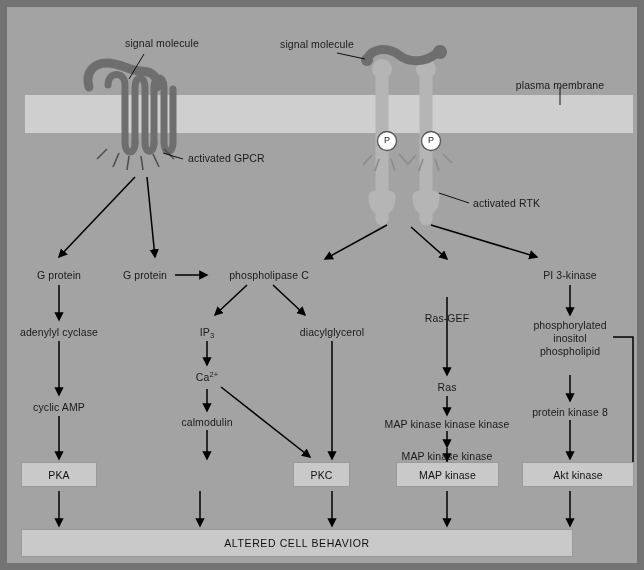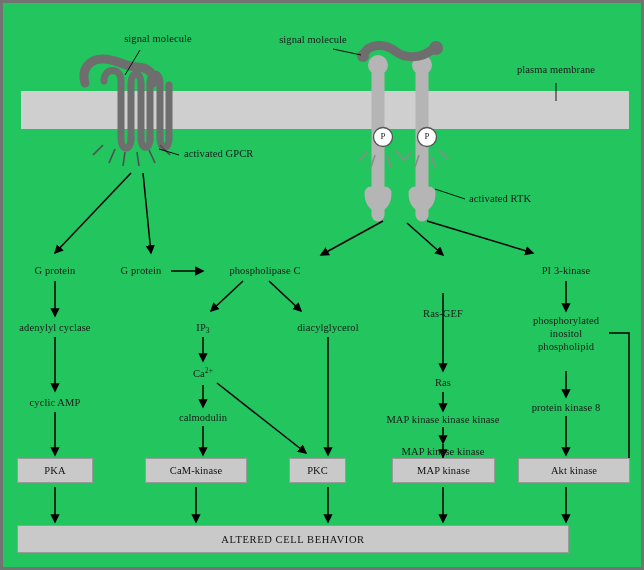--- a/index.html
+++ b/index.html
@@ -4,24 +4,24 @@
 <style>
   html, body {
     margin: 0;
     padding: 0;
     background: #ffffff;
   }
   #root {
     position: relative;
     width: 644px;
     height: 570px;
-    background: #22c55e;
-    font-family: Liberation Serif, serif;
+    background: #a3a3a3;
+    font-family: Liberation Sans, sans-serif;
     overflow: hidden;
-    border: 3px solid #737373;
+    border: 7px solid #737373;
     box-sizing: border-box;
   }
   svg.layer {
     position: absolute;
     left: 0;
     top: 0;
     width: 644px;
     height: 570px;
   }
   .lbl {
@@ -203,21 +203,21 @@
       <line x1="440" y1="441" x2="440" y2="454"></line>
     </g>
 
     <g stroke="#000" stroke-width="1.5" fill="none">
       <path d="M606,330 L626,330 L626,466 L608,466" marker-end="url(#ah)"></path>
     </g>
   </svg>
 
   <div class="lbl center" style="left:155px; top:30px;">signal molecule</div>
   <div class="lbl center" style="left:310px; top:31px;">signal molecule</div>
-  <div class="lbl center" style="left:553px; top:61px;">plasma membrane</div>
+  <div class="lbl center" style="left:553px; top:72px;">plasma membrane</div>
   <div class="lbl" style="left:181px; top:145px;">activated GPCR</div>
   <div class="lbl" style="left:466px; top:190px;">activated RTK</div>
 
   <div class="lbl center" style="left:380px; top:128px; font-size:9px;">P</div>
   <div class="lbl center" style="left:424px; top:128px; font-size:9px;">P</div>
 
   <div class="lbl center" style="left:52px; top:262px;">G protein</div>
   <div class="lbl center" style="left:138px; top:262px;">G protein</div>
   <div class="lbl center" style="left:262px; top:262px;">phospholipase C</div>
   <div class="lbl center" style="left:52px; top:319px;">adenylyl cyclase</div>
@@ -238,20 +238,19 @@
   <div class="lbl center" style="left:563px; top:325px;">inositol</div>
   <div class="lbl center" style="left:563px; top:338px;">phospholipid</div>
 
   <div class="lbl center" style="left:200px; top:409px;">calmodulin</div>
   <div class="lbl center" style="left:440px; top:382px;"></div>
   <div class="lbl center" style="left:440px; top:411px;">MAP kinase kinase kinase</div>
   <div class="lbl center" style="left:440px; top:443px;">MAP kinase kinase</div>
   <div class="lbl center" style="left:563px; top:399px;">protein kinase 8</div>
 
   <div class="box" style="left:14px; top:455px; width:76px; height:25px;">PKA</div>
-  <div class="box" style="left:142px; top:455px; width:102px; height:25px;">CaM-kinase</div>
   <div class="box" style="left:286px; top:455px; width:57px; height:25px;">PKC</div>
   <div class="box" style="left:389px; top:455px; width:103px; height:25px;">MAP kinase</div>
   <div class="box" style="left:515px; top:455px; width:112px; height:25px;">Akt kinase</div>
 
   <div class="bigbar" style="left:14px; top:522px; width:552px; height:28px;">ALTERED CELL BEHAVIOR</div>
 
 </div>
 
 </body></html>

